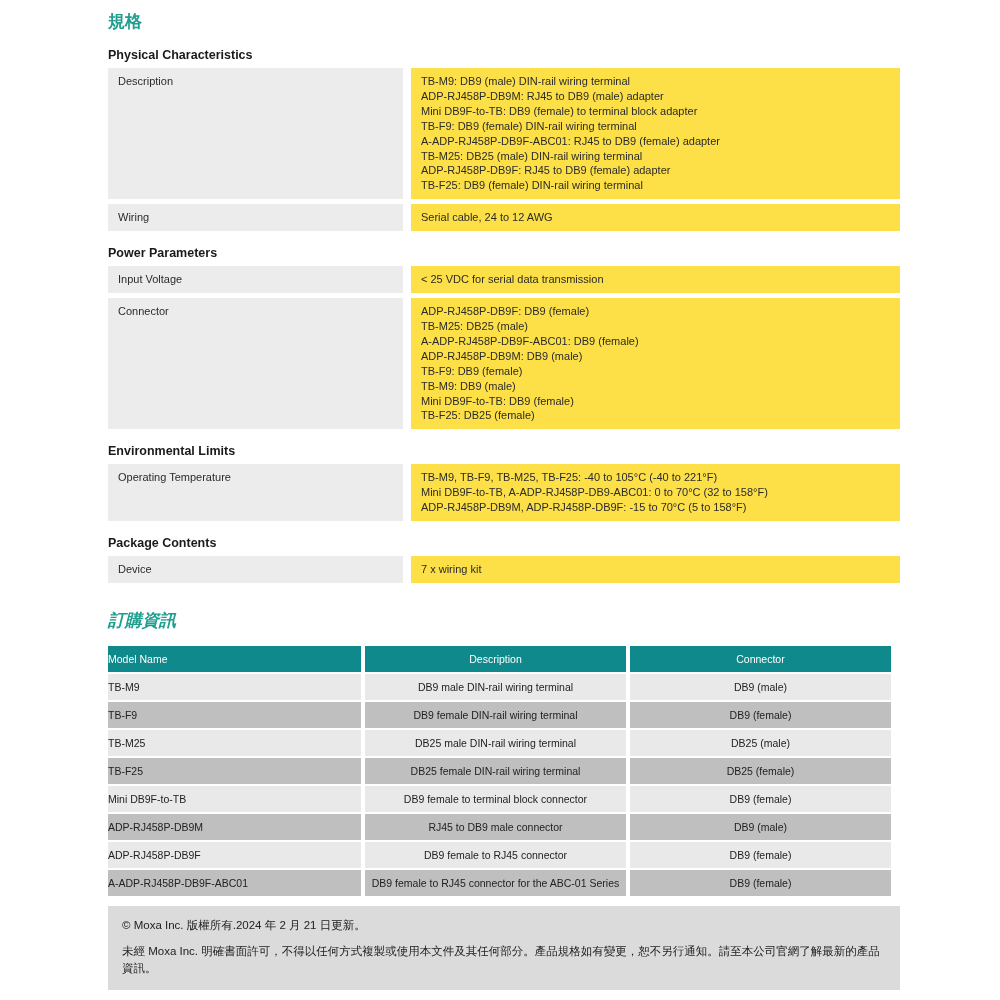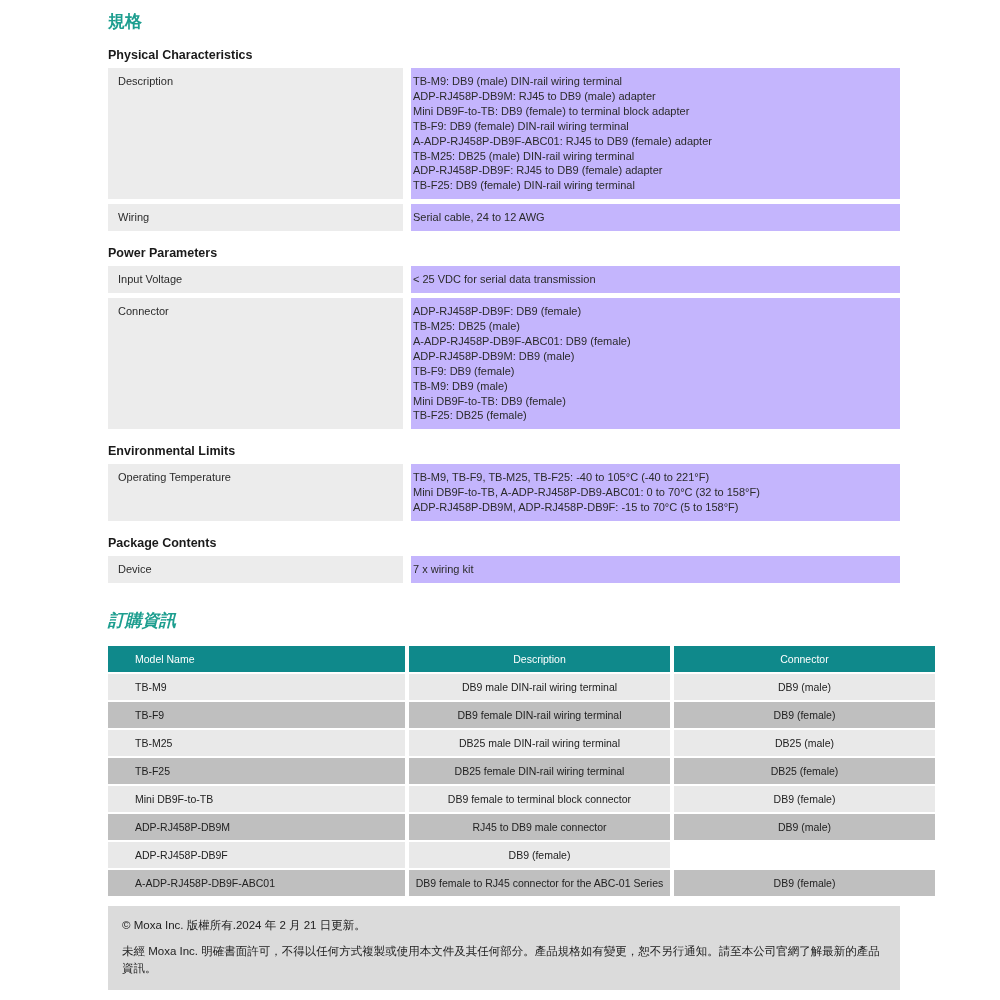--- a/index.html
+++ b/index.html
@@ -40,42 +40,42 @@
     width: 295px;
     background: #ececec;
     padding: 6px 8px 6px 10px;
     font-size: 11px;
     line-height: 14.9px;
     flex-shrink: 0;
   }
   .spec-value {
     box-sizing: border-box;
     flex: 1;
-    background: #c4b5fd;
-    padding: 6px 2px;
+    background: #fde047;
+    padding: 6px 10px;
     font-size: 11px;
     line-height: 14.9px;
     white-space: pre-line;
   }
   
   .otable { width: 792px; }
   .orow {
     display: flex;
     gap: 4px;
     margin-bottom: 2px;
     height: 26px;
     align-items: stretch;
   }
   .ocell {
     box-sizing: border-box;
     display: flex;
     align-items: center;
     font-size: 10.5px;
   }
-  .c-model { width: 297px; padding-left: 27px; justify-content: flex-start; flex-shrink: 0; }
+  .c-model { width: 253px; padding-left: 0; justify-content: flex-start; flex-shrink: 0; }
   .c-desc  { width: 261px; justify-content: center; text-align: center; flex-shrink: 0; }
   .c-conn  { width: 261px; justify-content: center; text-align: center; flex-shrink: 0; }
   .ohead .ocell {
     background: #0f898b;
     color: #ffffff;
   }
   .row-light .ocell { background: #e9e9e9; color: #222222; }
   .row-dark  .ocell { background: #bfbfbf; color: #222222; }
   
   .footer {
@@ -181,20 +181,21 @@
       <div class="ocell c-desc">DB9 female to terminal block connector</div>
       <div class="ocell c-conn">DB9 (female)</div>
     </div>
     <div class="orow row-dark">
       <div class="ocell c-model">ADP-RJ458P-DB9M</div>
       <div class="ocell c-desc">RJ45 to DB9 male connector</div>
       <div class="ocell c-conn">DB9 (male)</div>
     </div>
     <div class="orow row-light">
       <div class="ocell c-model">ADP-RJ458P-DB9F</div>
+      <div class="ocell c-desc">DB9 female to RJ45 connector</div>
       <div class="ocell c-conn">DB9 (female)</div>
     </div>
     <div class="orow row-dark">
       <div class="ocell c-model">A-ADP-RJ458P-DB9F-ABC01</div>
       <div class="ocell c-desc">DB9 female to RJ45 connector for the ABC-01 Series</div>
       <div class="ocell c-conn">DB9 (female)</div>
     </div>
   </div>
 
   <div class="footer">

